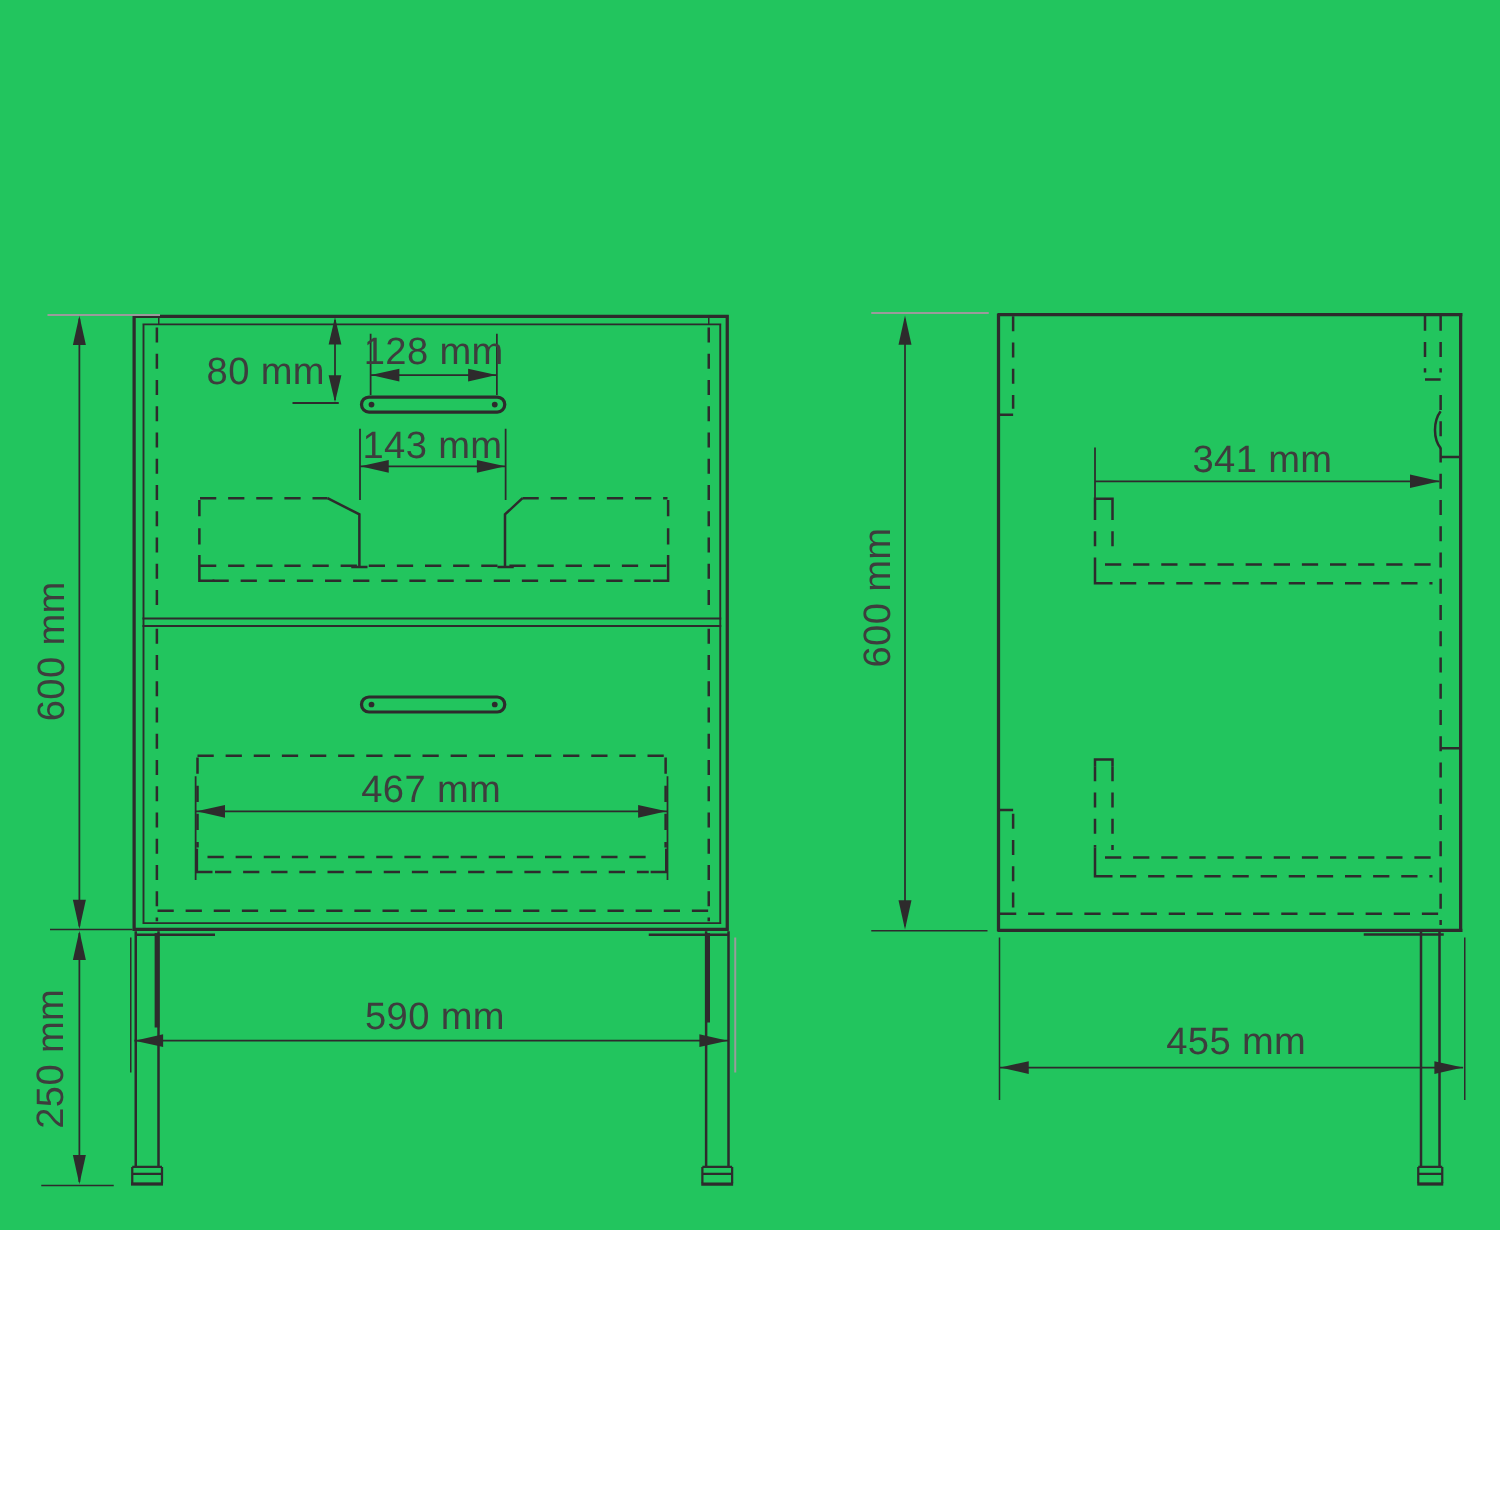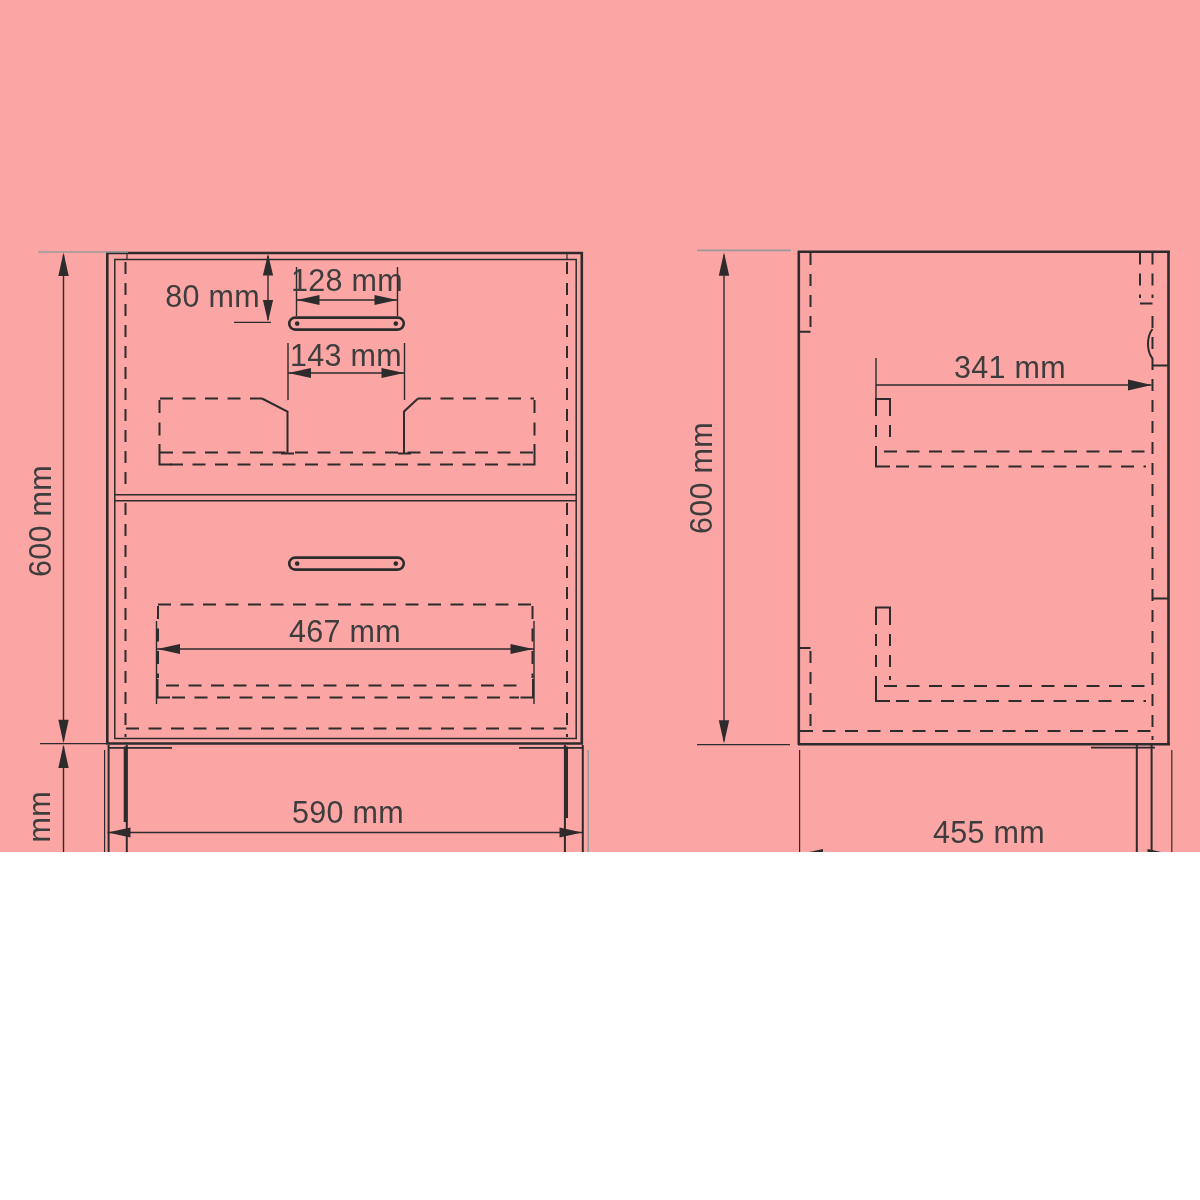--- a/index.html
+++ b/index.html
@@ -1,16 +1,16 @@
 <!DOCTYPE html>
 <html><head>
 <meta charset="utf-8">
 <style>
   html,body{margin:0;padding:0;background:#ffffff;}
-  .stage{width:1200px;height:852px;background:#fca5a5;position:relative;font-family:"Liberation Sans",sans-serif;}
+  .stage{width:1200px;height:984px;background:#22c55e;position:relative;font-family:"Liberation Sans",sans-serif;}
   svg{display:block;}
   
   path,line,rect{stroke:#2d2b2c;fill:none;stroke-linecap:butt;}
   .p25{stroke-width:2.6;}
   .p2{stroke-width:2;}
   .p16{stroke-width:1.6;}
   .p15{stroke-width:1.5;}
   .p35{stroke-width:3.8;}
   .p18{stroke-width:1.8;}
   .p12{stroke-width:1.2;}

